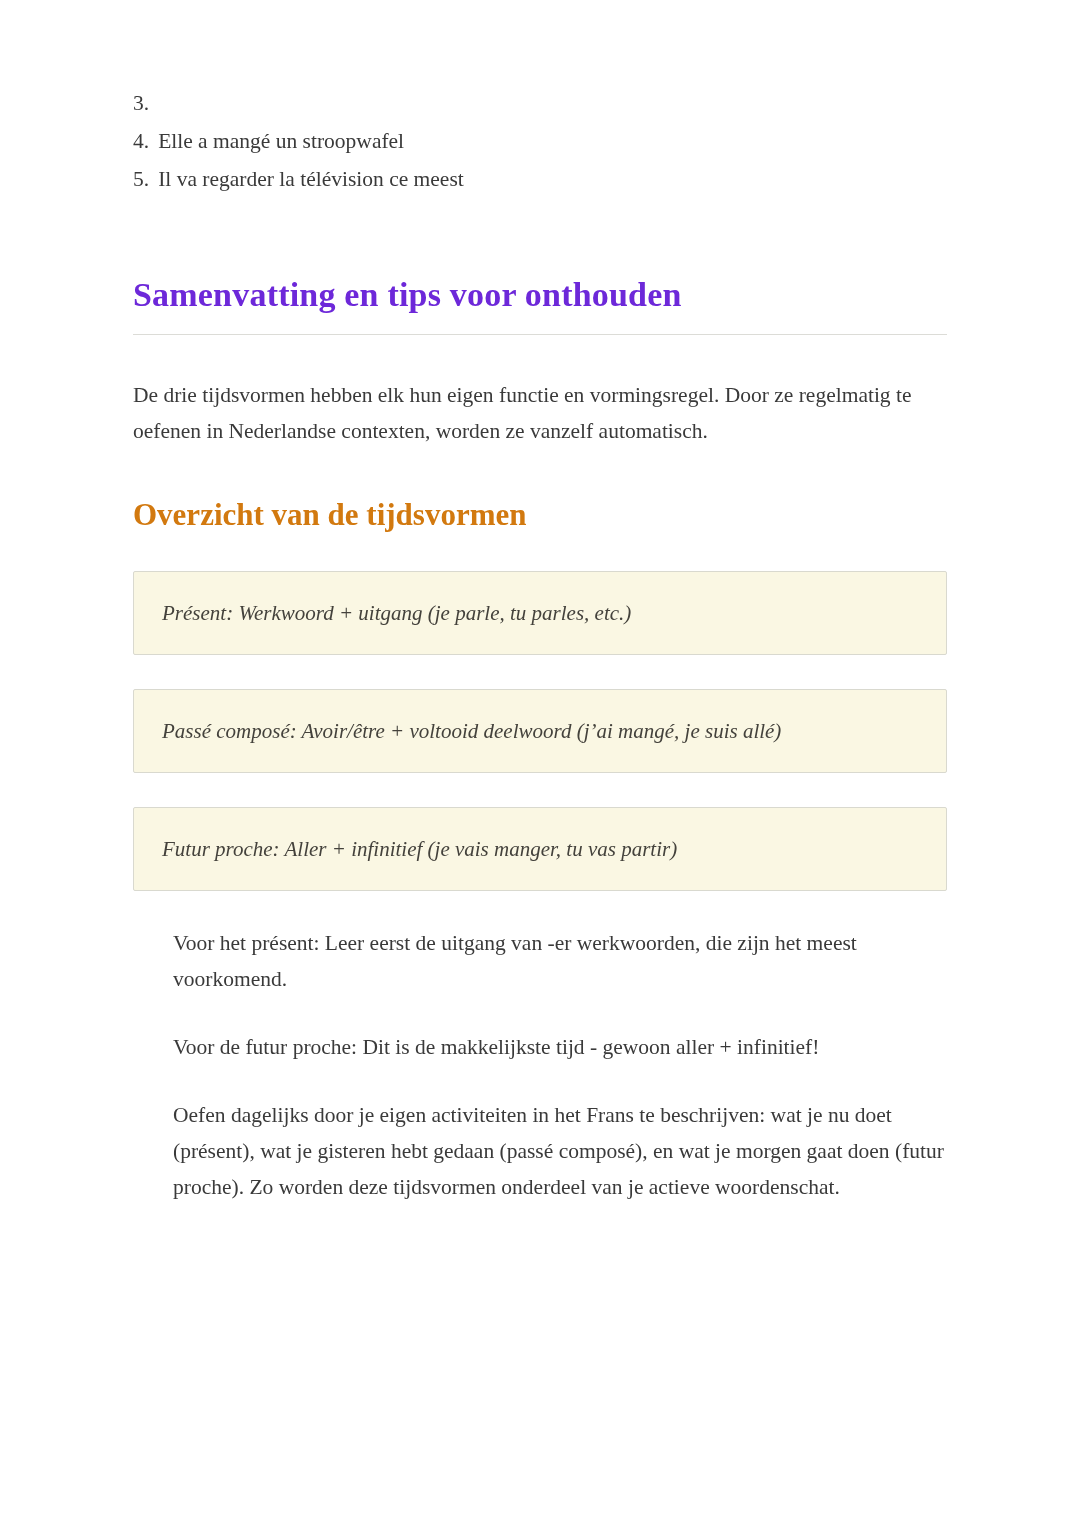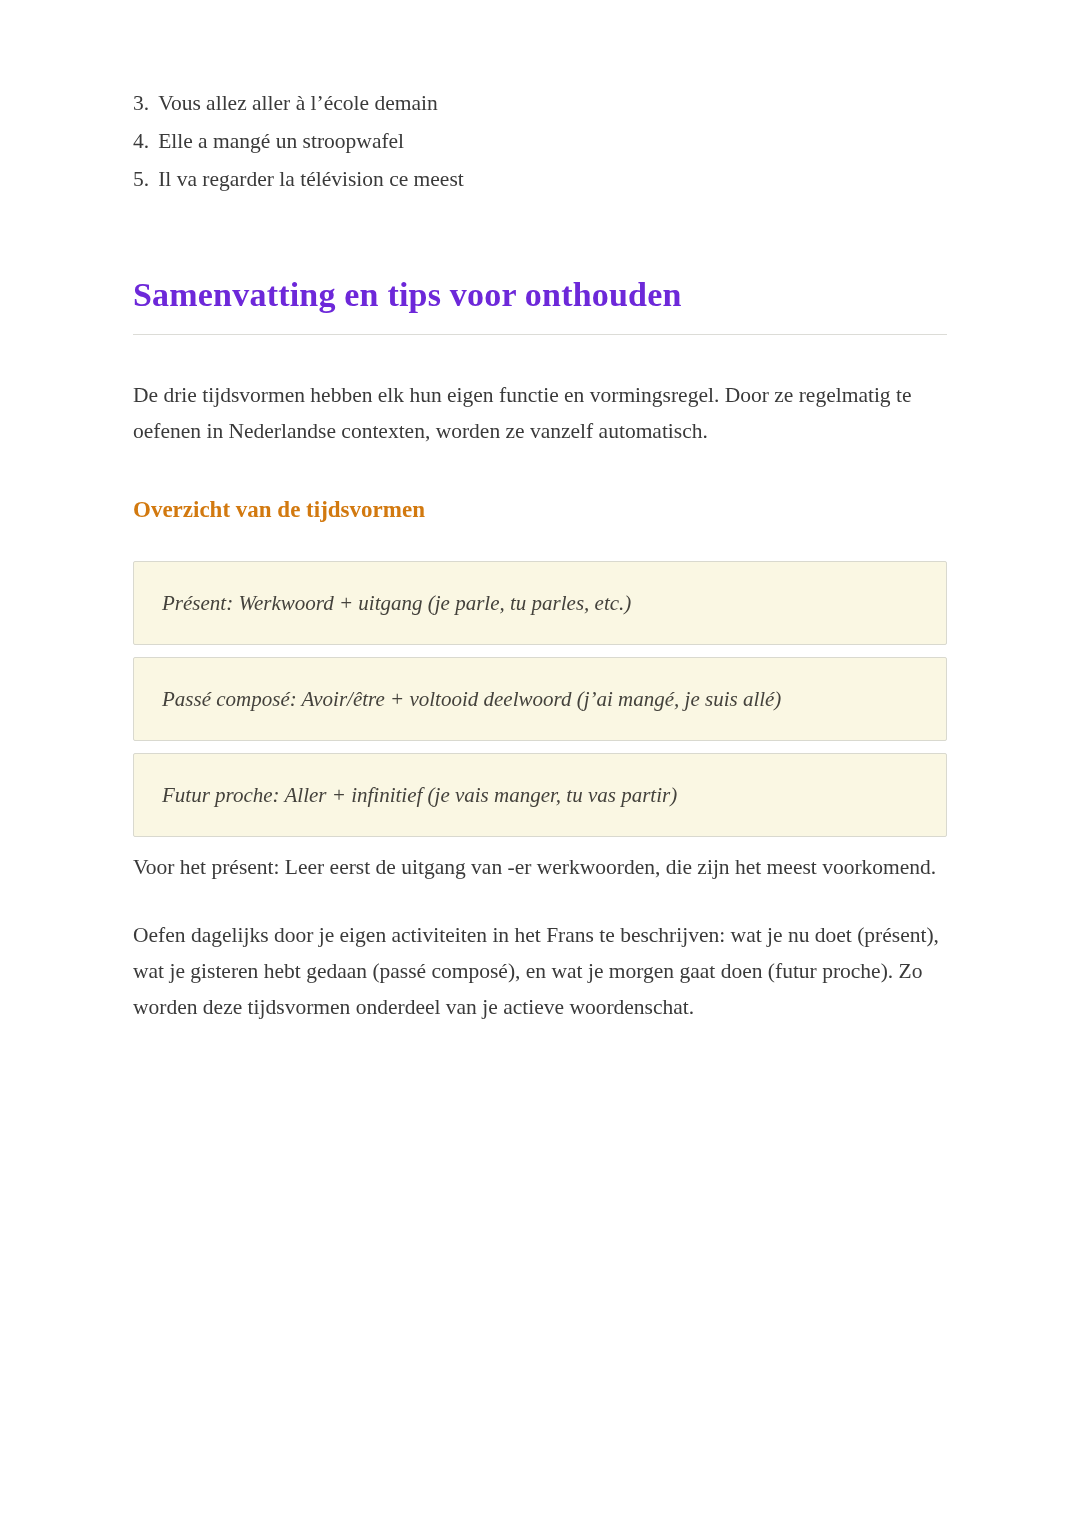--- a/index.html
+++ b/index.html
@@ -49,54 +49,53 @@
   .para {
     font-size: 21.5px;
     line-height: 36px;
     color: #3a3a3a;
     margin-bottom: 30px;
     max-width: 814px;
   }
 
   
   h2.sub-title {
-    font-size: 23px;
+    font-size: 31px;
     font-weight: 700;
     color: #d2790f;
     margin-top: 48px;
     margin-bottom: 38px;
   }
 
   
   .rule-box {
     background: #faf7e3;
     border: 1px solid #d9d9cf;
     border-radius: 2px;
     padding: 26px 28px;
-    margin-bottom: 12px;
+    margin-bottom: 34px;
     max-width: 814px;
   }
   .rule-box .rule-text {
     font-size: 21px;
     line-height: 30px;
     font-style: italic;
     color: #44423c;
   }
 
-  .tips .para { margin-bottom: 32px; }
+  .tips .para { margin-bottom: 32px; margin-left: 40px; }
 </style>
 </head>
 <body>
 
 <div class="page">
 
   <div class="num-list">
     <div class="num-item">
       <span class="num">3.</span>
-      <span>Vous allez aller à l’école demain</span>
     </div>
     <div class="num-item">
       <span class="num">4.</span>
       <span>Elle a mangé un stroopwafel</span>
     </div>
     <div class="num-item">
       <span class="num">5.</span>
       <span>Il va regarder la télévision ce meest</span>
     </div>
   </div>
@@ -114,16 +113,17 @@
   <div class="rule-box">
     <p class="rule-text">Passé composé: Avoir/être + voltooid deelwoord (j’ai mangé, je suis allé)</p>
   </div>
   <div class="rule-box">
     <p class="rule-text">Futur proche: Aller + infinitief (je vais manger, tu vas partir)</p>
   </div>
 
 
   <div class="tips">
     <p class="para">Voor het présent: Leer eerst de uitgang van -er werkwoorden, die zijn het meest voorkomend.</p>
+    <p class="para">Voor de futur proche: Dit is de makkelijkste tijd - gewoon aller + infinitief!</p>
     <p class="para">Oefen dagelijks door je eigen activiteiten in het Frans te beschrijven: wat je nu doet (présent), wat je gisteren hebt gedaan (passé composé), en wat je morgen gaat doen (futur proche). Zo worden deze tijdsvormen onderdeel van je actieve woordenschat.</p>
   </div>
 
 </div>
 
 </body></html>

